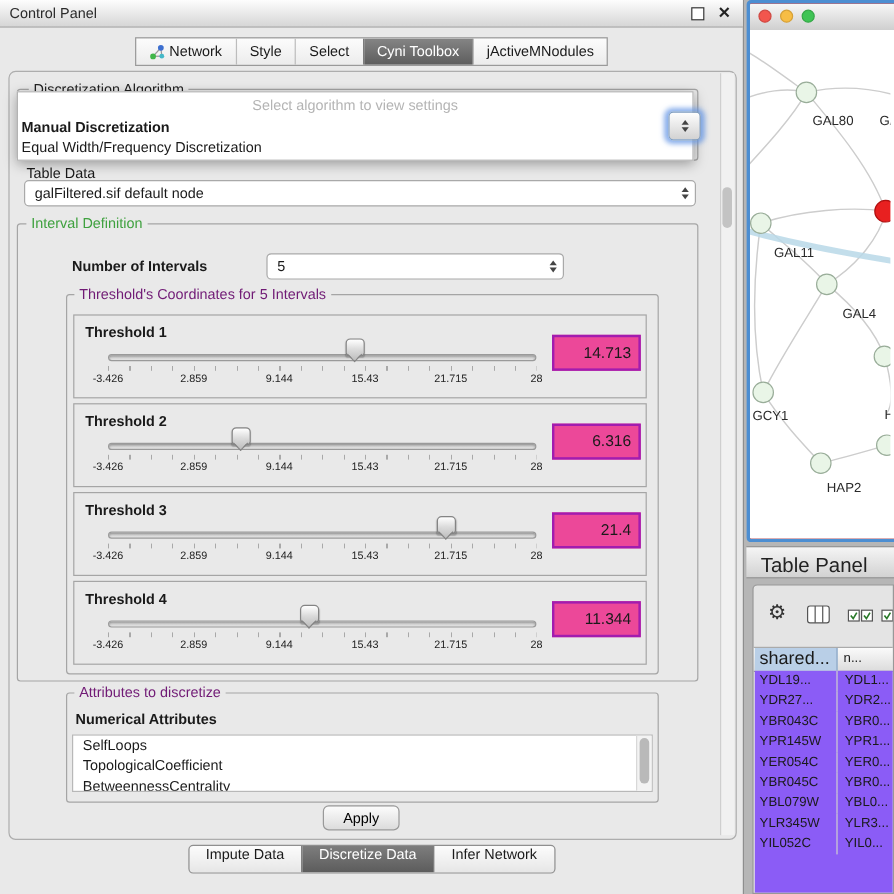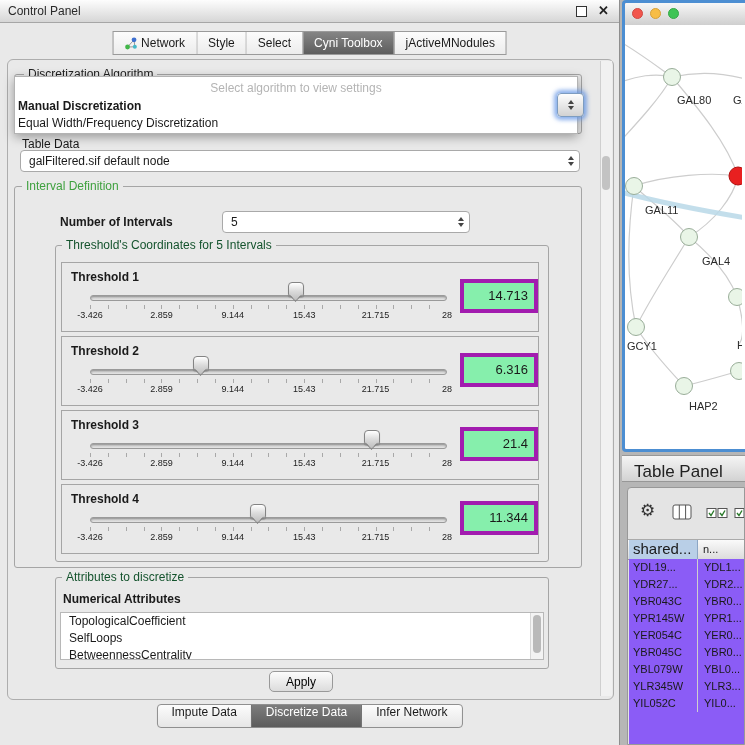--- a/index.html
+++ b/index.html
@@ -27,21 +27,21 @@
   .content-outline{position:absolute;left:7px;top:59px;width:605px;height:639px;
     border:1px solid #adadad;border-radius:6px;}
   .v-scrollbar{position:absolute;left:600px;top:61px;width:11px;height:635px;background:#f1f1f1;
     border-left:1px solid #cfcfcf;}
   .v-thumb{position:absolute;left:1px;top:95px;width:8px;height:34px;background:#c3c3c3;border-radius:5px;}
 
   
   .group{position:absolute;border:1px solid #a5a5a5;border-radius:3px;}
   .group-title{position:absolute;background:#e9e9e9;padding:0 4px;font-size:12px;z-index:2;}
   .gt-green{color:#3fa13f;}
-  .gt-blue{color:#14532d;}
+  .gt-blue{color:#701a75;}
 
   
   .combo{position:absolute;background:#fff;border:1px solid #a9a9a9;border-radius:4px;box-sizing:border-box;}
   .combo-text{position:absolute;left:8px;top:0;bottom:0;font-size:12px;line-height:20px;white-space:nowrap;}
   .spin{position:absolute;right:5px;top:50%;transform:translateY(-50%);display:flex;flex-direction:column;align-items:center;gap:2px;}
   .spin i{display:block;width:0;height:0;border-left:3.5px solid transparent;border-right:3.5px solid transparent;}
   .spin .u{border-bottom:4px solid #444;}
   .spin .d{border-top:4px solid #444;}
 
   
@@ -77,21 +77,21 @@
     background:linear-gradient(#c2c2c2,#e8e8e8);box-shadow:inset 0 1px 2px rgba(0,0,0,.25);box-sizing:border-box;}
   .ticks{position:absolute;left:0;top:10px;width:100%;height:4px;
     background:repeating-linear-gradient(to right,#a8a8a8 0 1px,transparent 1px 17.85px);}
   .sc{position:absolute;top:15px;transform:translateX(-50%);font-size:9px;color:#222;white-space:nowrap;}
   .thumb{position:absolute;top:-13px;width:14px;height:13px;margin-left:-8px;
     background:linear-gradient(#ffffff,#c6c6c6);border:1px solid #848484;border-radius:4px 4px 3px 3px;
     box-shadow:0 1px 1px rgba(0,0,0,.2);}
   .thumb::after{content:"";position:absolute;left:2px;top:8px;width:8px;height:8px;
     background:linear-gradient(135deg,#e2e2e2,#bdbdbd);border-right:1px solid #848484;border-bottom:1px solid #848484;
     transform:rotate(45deg);}
-  .th-value{position:absolute;left:398px;top:16px;width:64px;height:26px;border:4px solid #a21caf;background:#86efac;
+  .th-value{position:absolute;left:398px;top:16px;width:64px;height:26px;border:2px solid #a21caf;background:#ec4899;
     font-size:13px;line-height:26px;text-align:right;padding-right:6px;}
 
   
   .attr-group{left:55px;top:577px;width:492px;height:90px;}
   .attr-title{left:62px;top:570px;}
   .na-label{position:absolute;left:63px;top:592px;font-size:12px;font-weight:bold;}
   .attr-list{position:absolute;left:60px;top:612px;width:482px;height:46px;background:#fff;border:1px solid #b8b8b8;
     overflow:hidden;box-sizing:content-box;}
   .attr-item{font-size:12px;line-height:17px;padding-left:8px;white-space:nowrap;}
   .list-scrollbar{position:absolute;right:0;top:0;bottom:0;width:12px;background:#f3f3f3;border-left:1px solid #d8d8d8;}
@@ -286,22 +286,22 @@
         <span class="sc" style="left:80%">21.715</span>
         <span class="sc" style="left:100%">28</span>
       </div>
       <div class="th-value">11.344</div>
     </div>
 
     <div class="group attr-group"></div>
     <span class="group-title gt-blue attr-title">Attributes to discretize</span>
     <div class="na-label">Numerical Attributes</div>
     <div class="attr-list">
+      <div class="attr-item">SelfLoops</div>
       <div class="attr-item">TopologicalCoefficient</div>
-      <div class="attr-item">SelfLoops</div>
       <div class="attr-item">BetweennessCentrality</div>
       <div class="list-scrollbar">
         <div class="list-thumb"></div>
       </div>
     </div>
 
     <button class="apply">Apply</button>
 
     <div class="bottom-tabs">
       <div class="btab">

